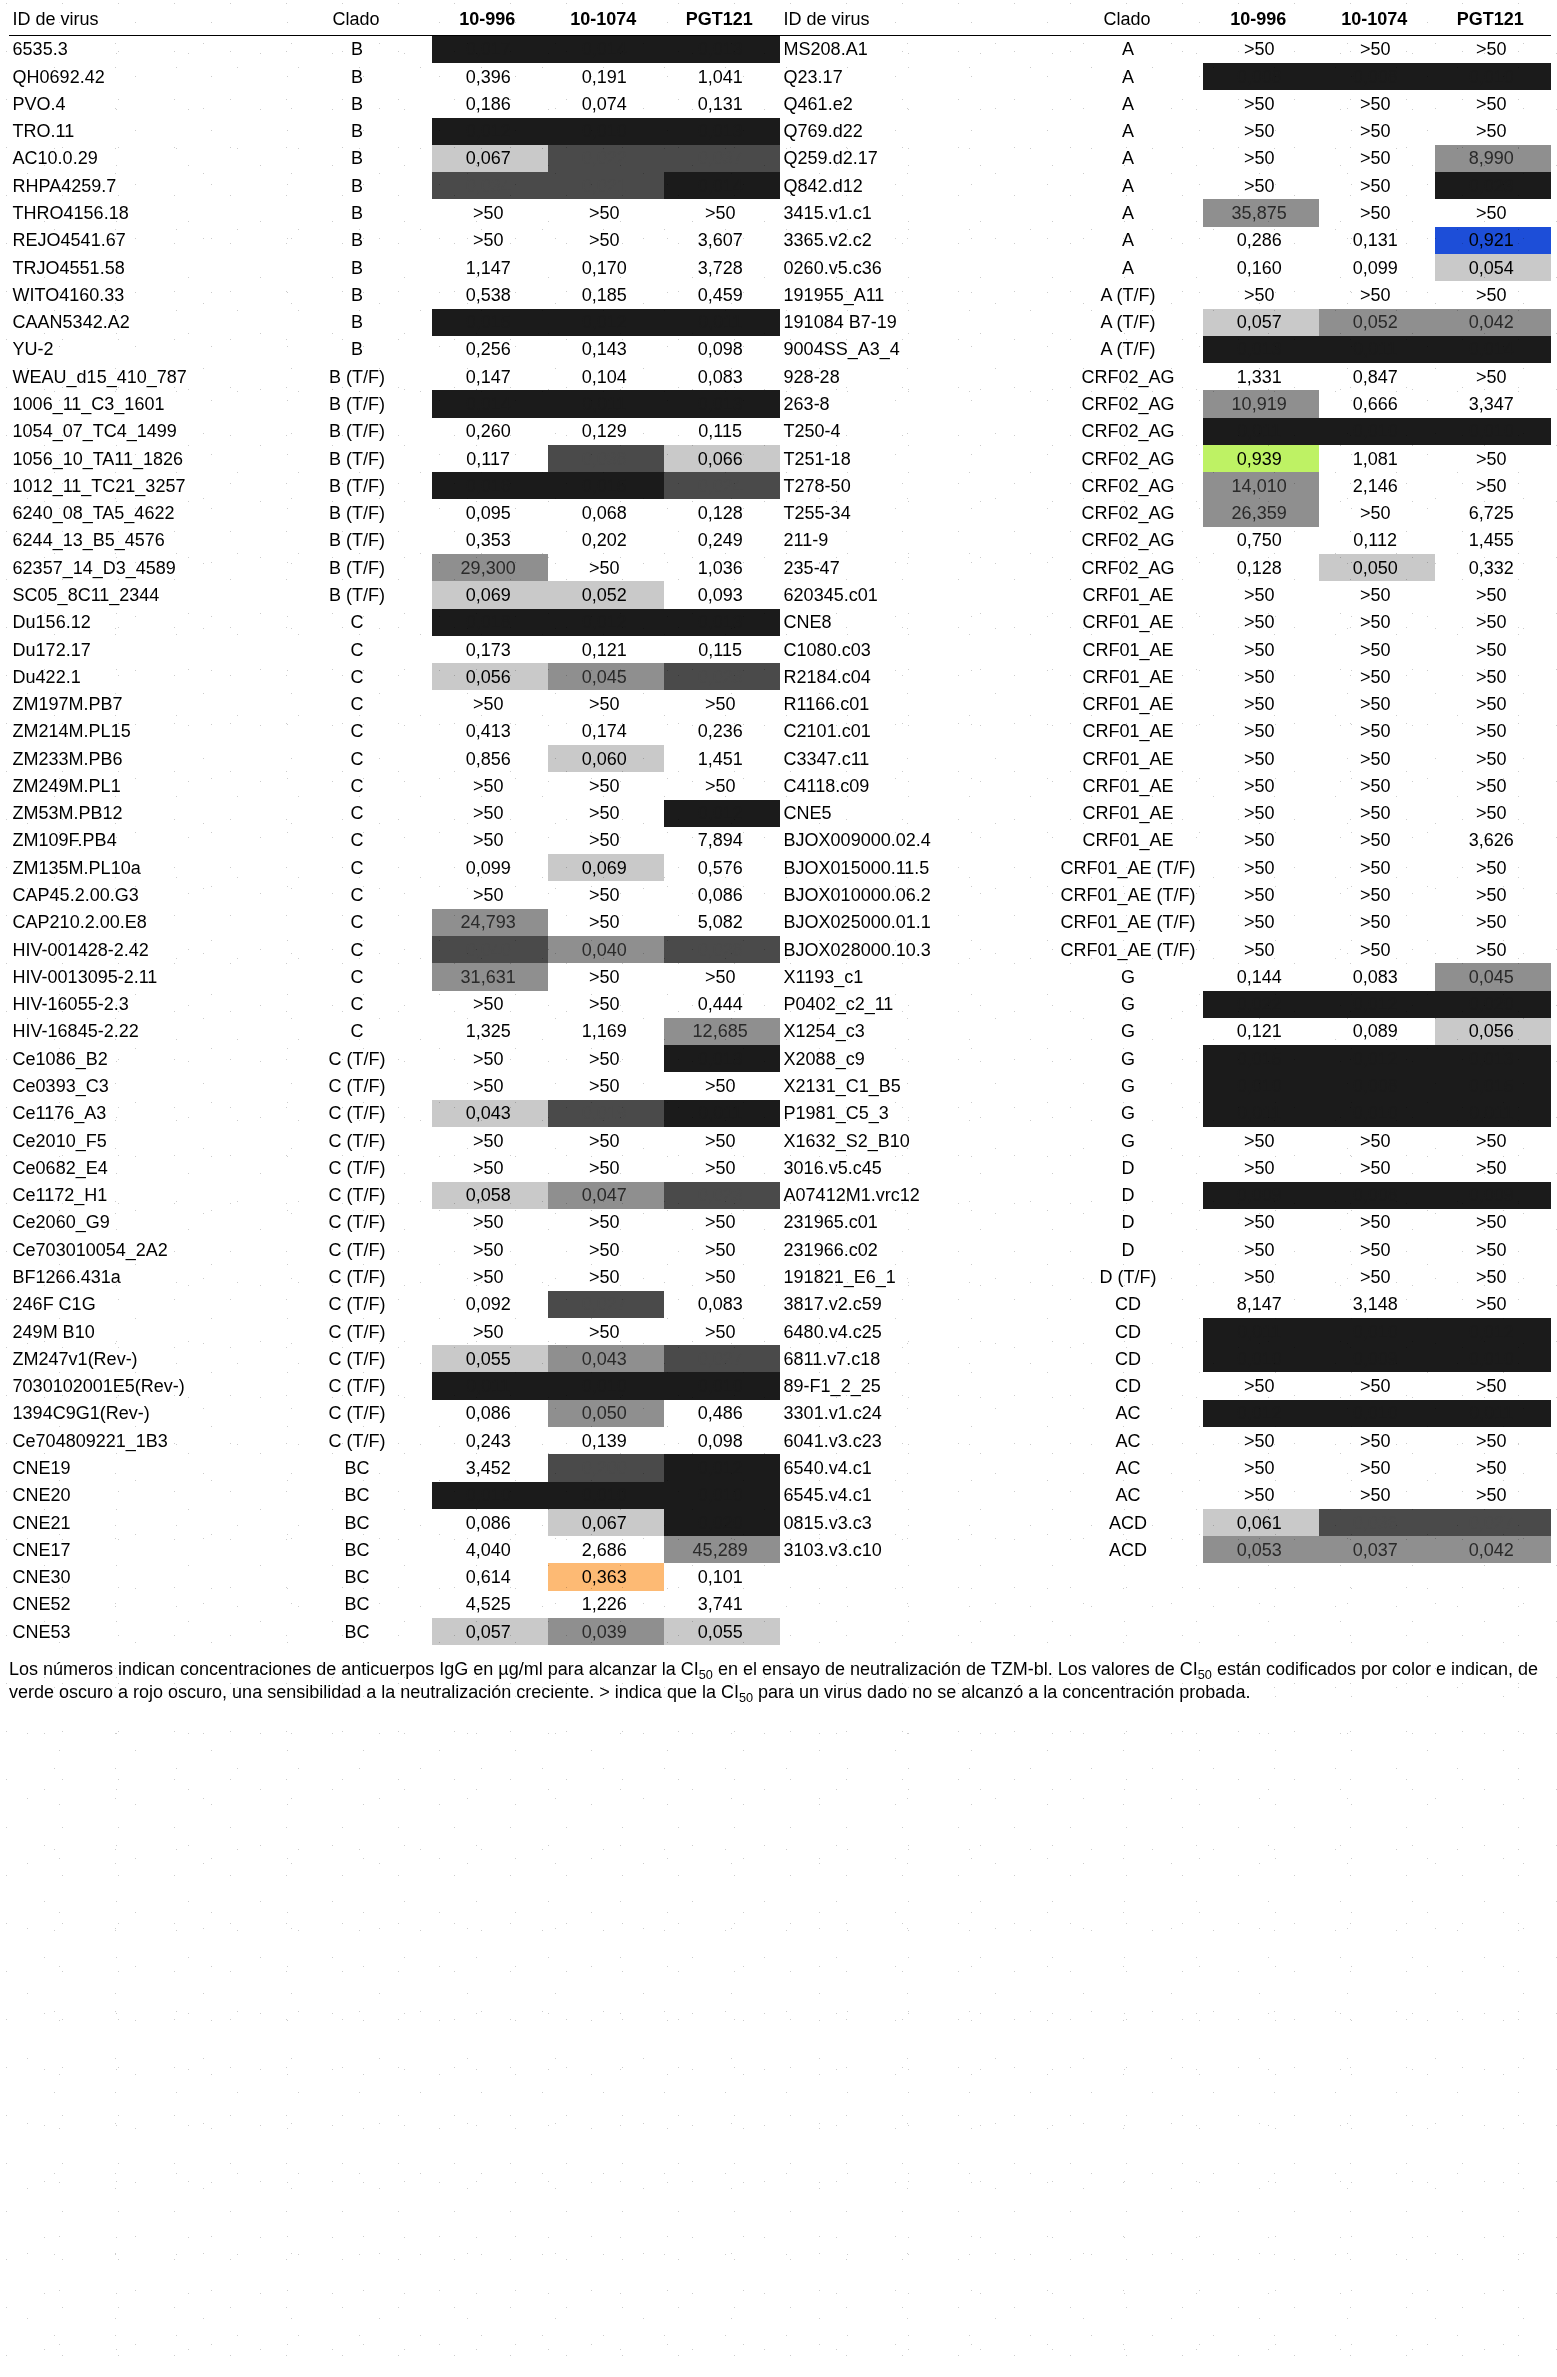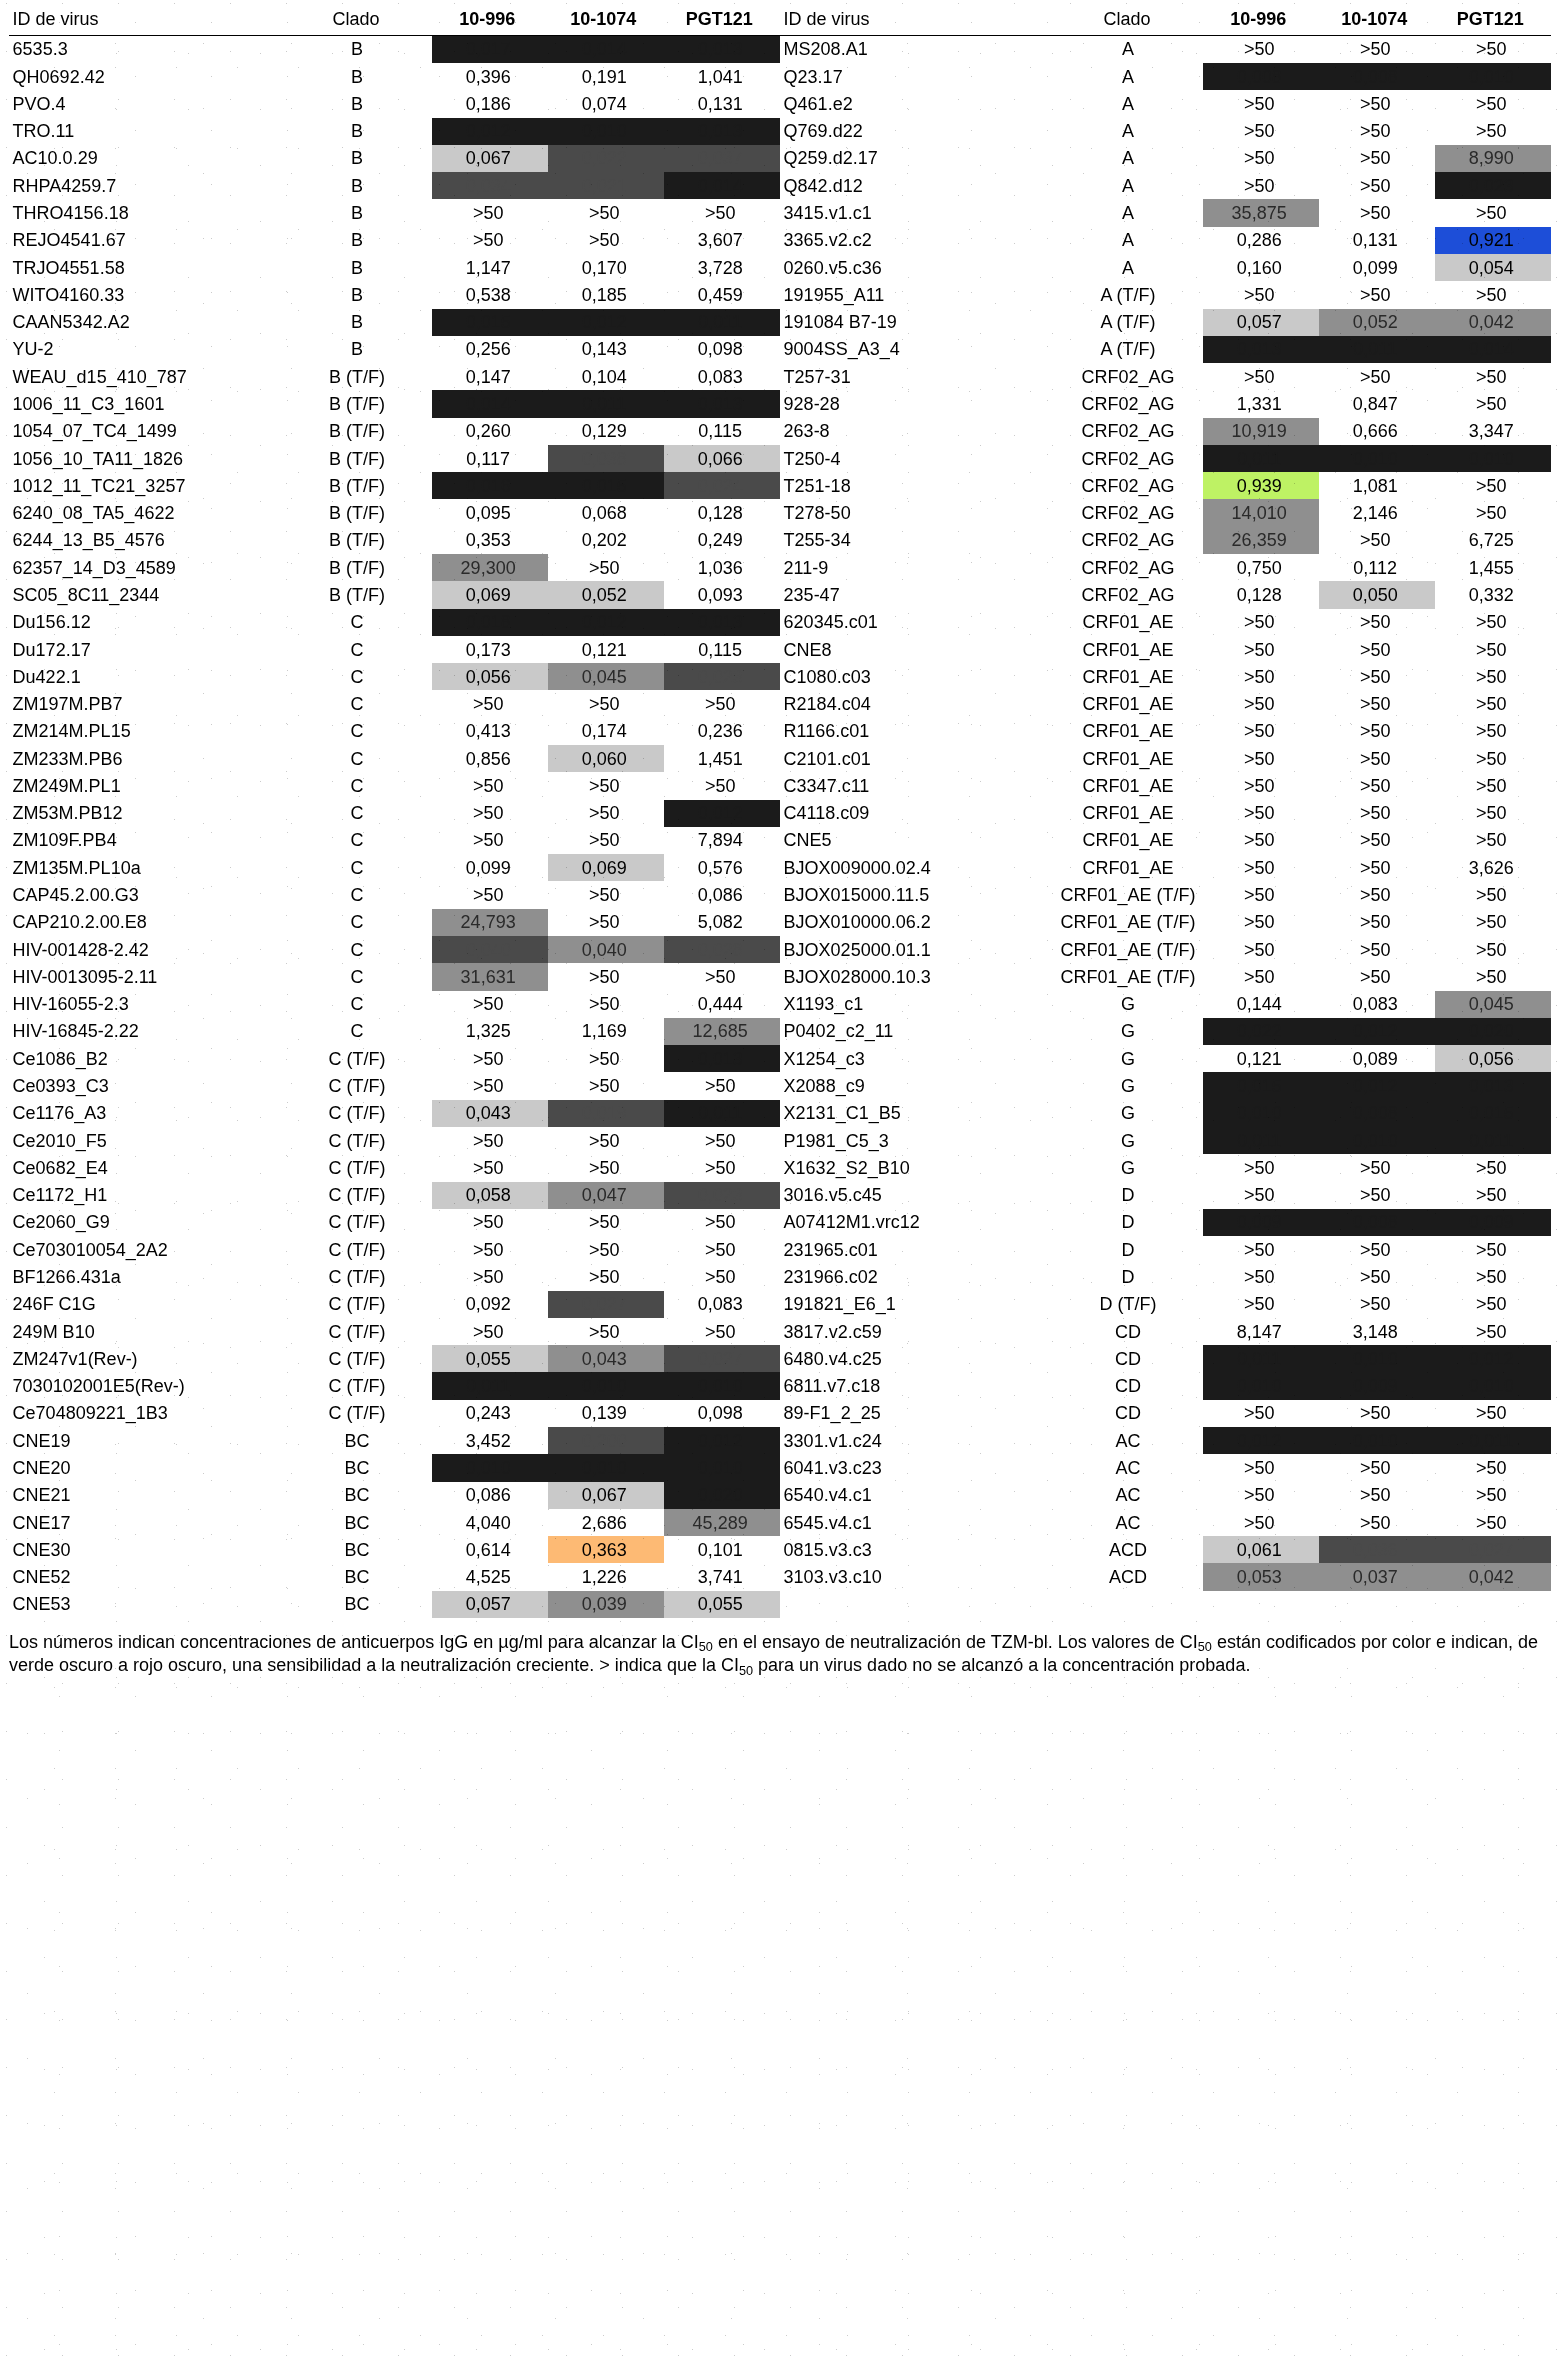--- a/index.html
+++ b/index.html
@@ -468,20 +468,27 @@
             <td class="val" style="background: rgb(74, 74, 74); color: rgb(74, 74, 74);">0,027</td>
           </tr>
           <tr>
             <td class="id">7030102001E5(Rev-)</td>
             <td class="clade">C (T/F)</td>
             <td class="val" style="background: rgb(27, 27, 27); color: rgb(27, 27, 27);">0,011</td>
             <td class="val" style="background: rgb(27, 27, 27); color: rgb(27, 27, 27);">0,010</td>
             <td class="val" style="background: rgb(27, 27, 27); color: rgb(27, 27, 27);">0,010</td>
           </tr>
           <tr>
+            <td class="id">1394C9G1(Rev-)</td>
+            <td class="clade">C (T/F)</td>
+            <td class="val" style="background: rgb(255, 255, 255); color: rgb(0, 0, 0);">0,086</td>
+            <td class="val" style="background: rgb(143, 143, 143); color: rgb(42, 42, 42);">0,050</td>
+            <td class="val" style="background: rgb(255, 255, 255); color: rgb(0, 0, 0);">0,486</td>
+          </tr>
+          <tr>
             <td class="id">Ce704809221_1B3</td>
             <td class="clade">C (T/F)</td>
             <td class="val" style="background: rgb(255, 255, 255); color: rgb(0, 0, 0);">0,243</td>
             <td class="val" style="background: rgb(255, 255, 255); color: rgb(0, 0, 0);">0,139</td>
             <td class="val" style="background: rgb(255, 255, 255); color: rgb(0, 0, 0);">0,098</td>
           </tr>
           <tr>
             <td class="id">CNE19</td>
             <td class="clade">BC</td>
             <td class="val" style="background: rgb(255, 255, 255); color: rgb(0, 0, 0);">3,452</td>
@@ -629,27 +636,20 @@
             <td class="val" style="background: rgb(143, 143, 143); color: rgb(42, 42, 42);">0,042</td>
           </tr>
           <tr>
             <td class="id">9004SS_A3_4</td>
             <td class="clade">A (T/F)</td>
             <td class="val" style="background: rgb(27, 27, 27); color: rgb(27, 27, 27);">0,013</td>
             <td class="val" style="background: rgb(27, 27, 27); color: rgb(27, 27, 27);">0,011</td>
             <td class="val" style="background: rgb(27, 27, 27); color: rgb(27, 27, 27);">0,014</td>
           </tr>
           <tr>
-            <td class="id">T257-31</td>
-            <td class="clade">CRF02_AG</td>
-            <td class="val" style="background: rgb(255, 255, 255); color: rgb(0, 0, 0);">&gt;50</td>
-            <td class="val" style="background: rgb(255, 255, 255); color: rgb(0, 0, 0);">&gt;50</td>
-            <td class="val" style="background: rgb(255, 255, 255); color: rgb(0, 0, 0);">&gt;50</td>
-          </tr>
-          <tr>
             <td class="id">928-28</td>
             <td class="clade">CRF02_AG</td>
             <td class="val" style="background: rgb(255, 255, 255); color: rgb(0, 0, 0);">1,331</td>
             <td class="val" style="background: rgb(255, 255, 255); color: rgb(0, 0, 0);">0,847</td>
             <td class="val" style="background: rgb(255, 255, 255); color: rgb(0, 0, 0);">&gt;50</td>
           </tr>
           <tr>
             <td class="id">263-8</td>
             <td class="clade">CRF02_AG</td>
             <td class="val" style="background: rgb(143, 143, 143); color: rgb(42, 42, 42);">10,919</td>

